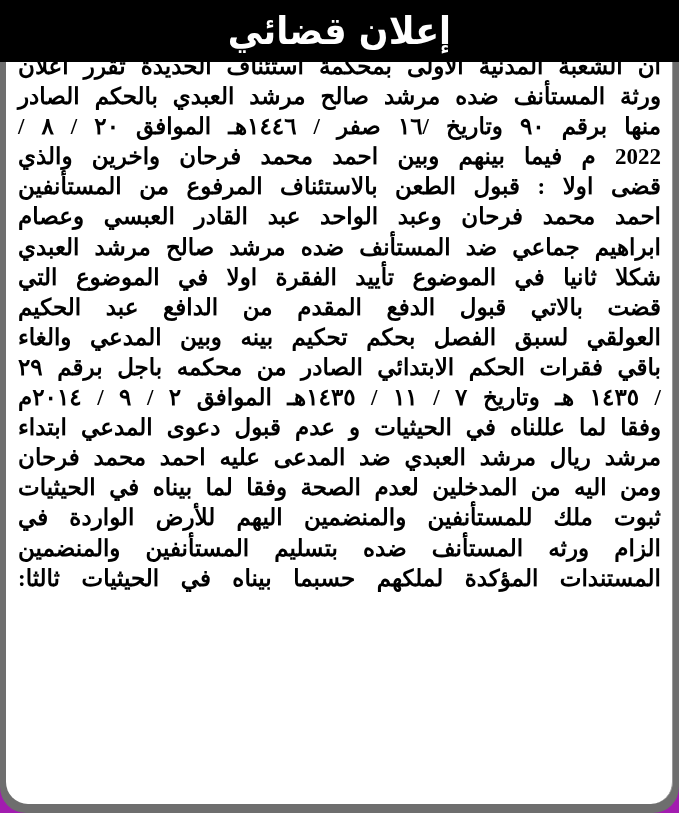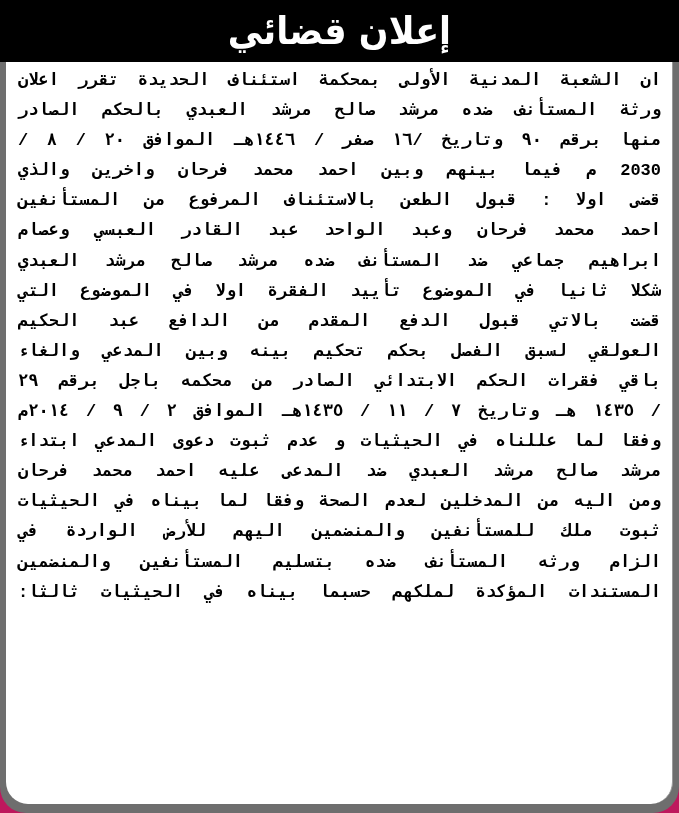--- a/index.html
+++ b/index.html
@@ -8,21 +8,21 @@
     width: 679px;
     height: 813px;
     background: #ffffff;
     font-family: "DejaVu Sans", sans-serif;
   }
 
   #notice-card {
     position: relative;
     width: 679px;
     height: 813px;
-    background: #be185d;
+    background: #a21caf;
     overflow: hidden;
     margin-left: 44px;
   }
 
   
   .frame-shadow {
     position: absolute;
     left: 0;
     top: 62px;
     width: 679px;
@@ -68,29 +68,29 @@
     line-height: 1;
     direction: rtl;
     text-align: center;
     transform: scaleX(0.92);
   }
 
   
   .body-text {
     position: absolute;
     left: 12px;
-    top: 66px;
+    top: 52px;
     width: 655px;
     z-index: 4;
     direction: rtl;
     text-align: justify;
     text-align-last: justify;
     color: #000000;
-    font-family: Liberation Mono, monospace;
-    font-size: 17px;
+    font-family: Liberation Serif, serif;
+    font-size: 23px;
     font-weight: bold;
     line-height: 30.1px;
     word-spacing: 0px;
     padding: 0 6px;
   }
 
   .body-text p {
     margin: 0;
     text-align: justify;
     text-align-last: justify;
@@ -110,30 +110,30 @@
   <div class="paper"></div>
 
   <div class="header-bar">
     <div class="header-title">إعلان قضائي</div>
   </div>
 
   <div class="body-text">
     <p>ان الشعبة المدنية الأولى بمحكمة استئناف الحديدة تقرر اعلان</p>
     <p>ورثة المستأنف ضده مرشد صالح مرشد العبدي بالحكم الصادر</p>
     <p>منها برقم ٩٠ وتاريخ /١٦ صفر / ١٤٤٦هـ الموافق ٢٠ / ٨ /</p>
-    <p>2030 م  فيما بينهم وبين احمد محمد فرحان واخرين والذي</p>
+    <p>2022 م  فيما بينهم وبين احمد محمد فرحان واخرين والذي</p>
     <p>قضى اولا : قبول الطعن بالاستئناف المرفوع من المستأنفين</p>
     <p>احمد محمد فرحان وعبد الواحد عبد القادر العبسي وعصام</p>
     <p>ابراهيم جماعي ضد المستأنف ضده مرشد صالح مرشد العبدي</p>
     <p>شكلا ثانيا في الموضوع تأييد الفقرة اولا في الموضوع التي</p>
     <p>قضت بالاتي  قبول الدفع المقدم من الدافع عبد الحكيم</p>
     <p>العولقي لسبق الفصل بحكم تحكيم بينه وبين المدعي والغاء</p>
     <p>باقي فقرات الحكم الابتدائي الصادر من محكمه باجل برقم ٢٩</p>
     <p>/ ١٤٣٥ هـ وتاريخ ٧ / ١١ / ١٤٣٥هـ الموافق ٢ / ٩ / ٢٠١٤م</p>
-    <p>وفقا لما عللناه في الحيثيات و عدم ثبوت دعوى المدعي ابتداء</p>
-    <p>مرشد صالح مرشد العبدي ضد المدعى عليه احمد محمد فرحان</p>
+    <p>وفقا لما عللناه في الحيثيات و عدم قبول دعوى المدعي ابتداء</p>
+    <p>مرشد ريال مرشد العبدي ضد المدعى عليه احمد محمد فرحان</p>
     <p>ومن اليه من المدخلين لعدم الصحة وفقا لما بيناه في الحيثيات</p>
     <p>ثبوت ملك للمستأنفين والمنضمين اليهم للأرض الواردة في</p>
     <p>الزام ورثه المستأنف ضده بتسليم المستأنفين والمنضمين</p>
     <p>المستندات المؤكدة لملكهم حسبما بيناه في الحيثيات ثالثا:</p>
   </div>
 
 </div>
 
 </body></html>

